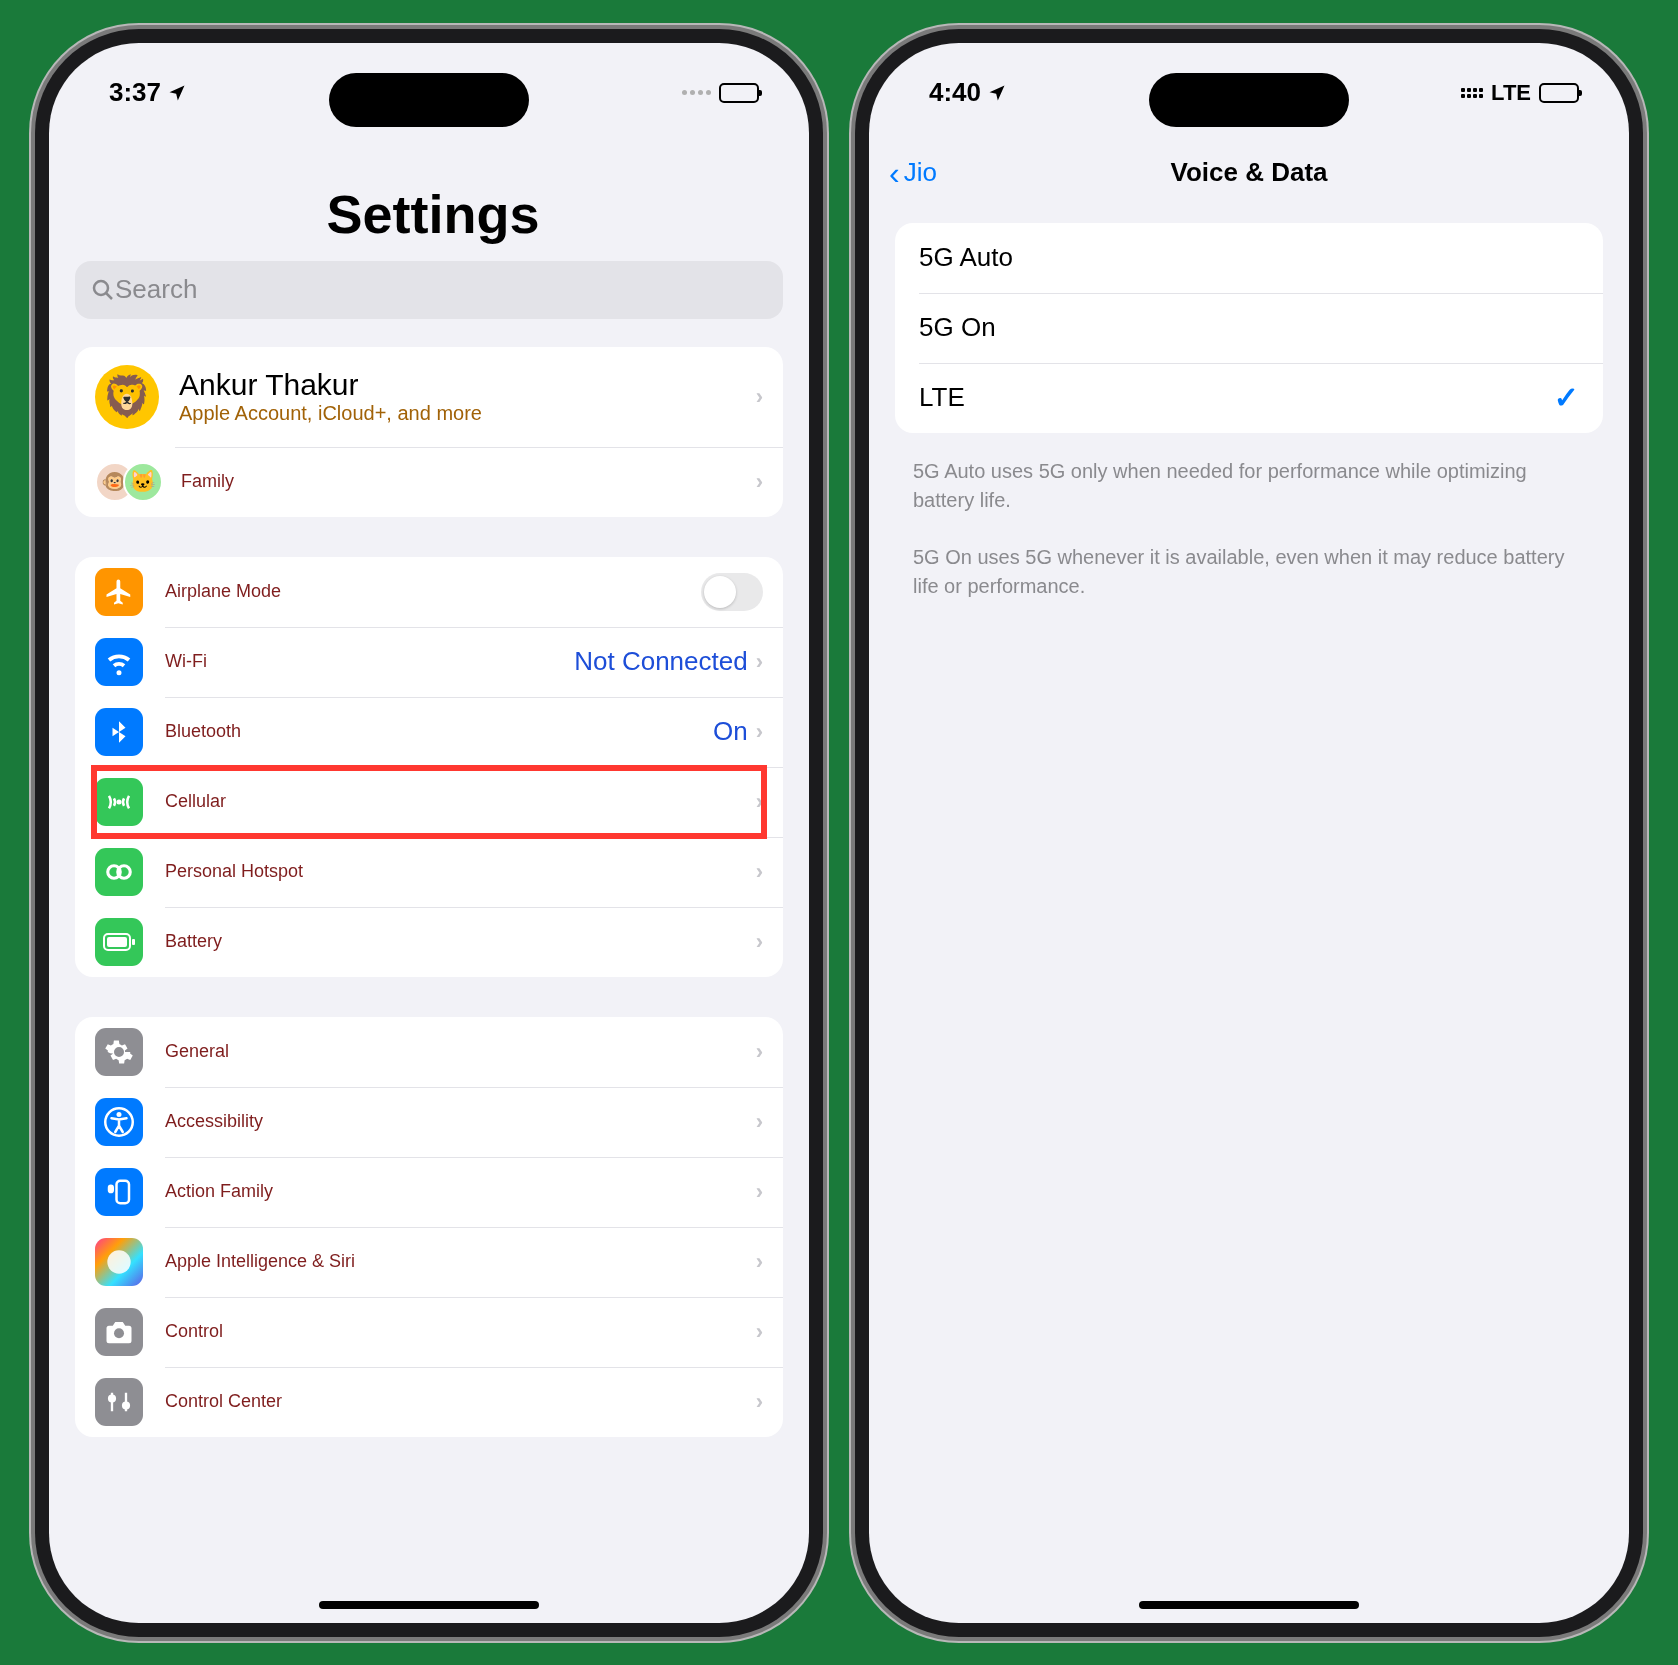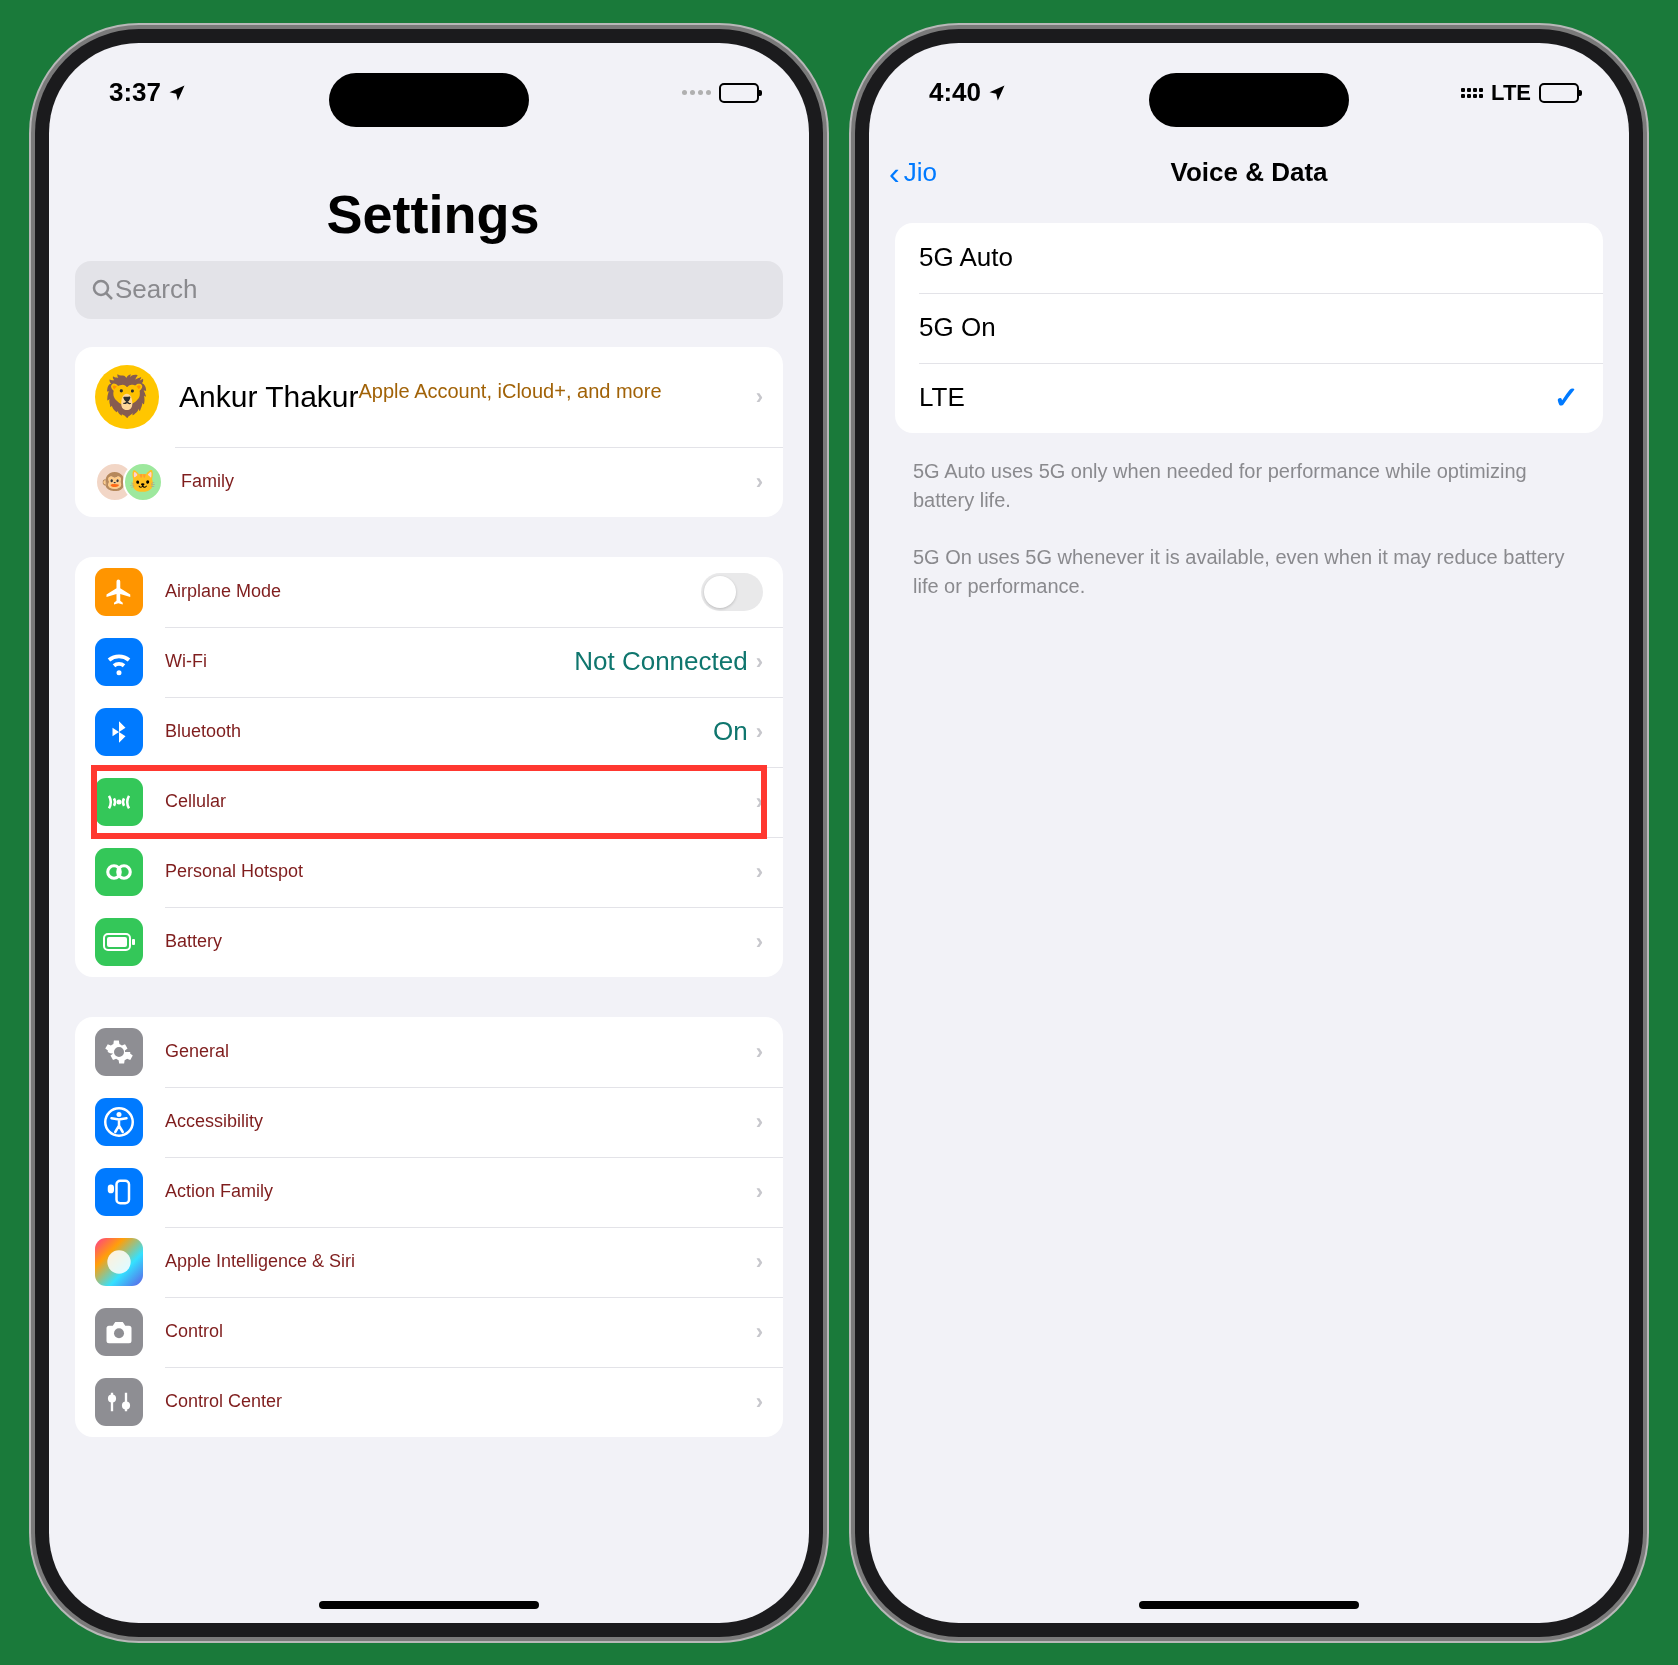--- a/index.html
+++ b/index.html
@@ -76,30 +76,30 @@
   }
   .row + .row::before {
     content:'';
     position:absolute;
     left: 90px; right:0; top:0;
     height:1px; background:#e3e3e8;
   }
   .row.profile { min-height: 100px; }
   .row.profile + .row::before { left: 100px; }
   .row .label { font-size: 18px; color:#7f1d1d; flex:1;}
-  .row .detail { font-size: 26px; color:#0f766e; margin-right: 8px;}
+  .row .detail { font-size: 26px; color:#1d4ed8; margin-right: 8px;}
   .chevron { color:#c7c7cc; font-size: 22px; font-weight:600;}
   .icon-box {
     width: 48px; height: 48px; border-radius: 11px;
     display:flex; align-items:center; justify-content:center;
     margin-right: 22px; flex-shrink:0;
     color:#fff; font-size:28px;
   }
   .profile-avatar { width:64px; height:64px; border-radius:50%; background:#ffc600; margin-right:20px; display:flex; align-items:center; justify-content:center; font-size:40px; flex-shrink:0;}
-  .profile-text { display:flex; flex-direction:row; flex:1;}
+  .profile-text { display:flex; flex-direction:column; flex:1;}
   .profile-name { font-size:30px; font-weight:400;}
   .profile-sub { font-size:20px; color:#a16207;}
   .family-icons { display:flex; margin-right:18px;}
   .f-icon { width:40px; height:40px; border-radius:50%; border:2px solid #fff; display:flex;align-items:center;justify-content:center;font-size:22px;}
   .f-icon.a{ background:#f2d6c6; } .f-icon.b{ background:#9de89d; margin-left:-12px;}
   .toggle { width:62px; height:38px; background:#e9e9ea; border-radius:20px; position:relative;}
   .toggle::after{content:''; position:absolute; width:32px; height:32px; background:#fff; border-radius:50%; top:3px; left:3px; box-shadow:0 1px 3px rgba(0,0,0,0.2);}
   .highlight-box { position:absolute; border:6px solid #ff3830; left:16px; right:16px; top:-2px; bottom:-2px; z-index:5; pointer-events:none;}
   .row.highlighted { position:relative; }
   

